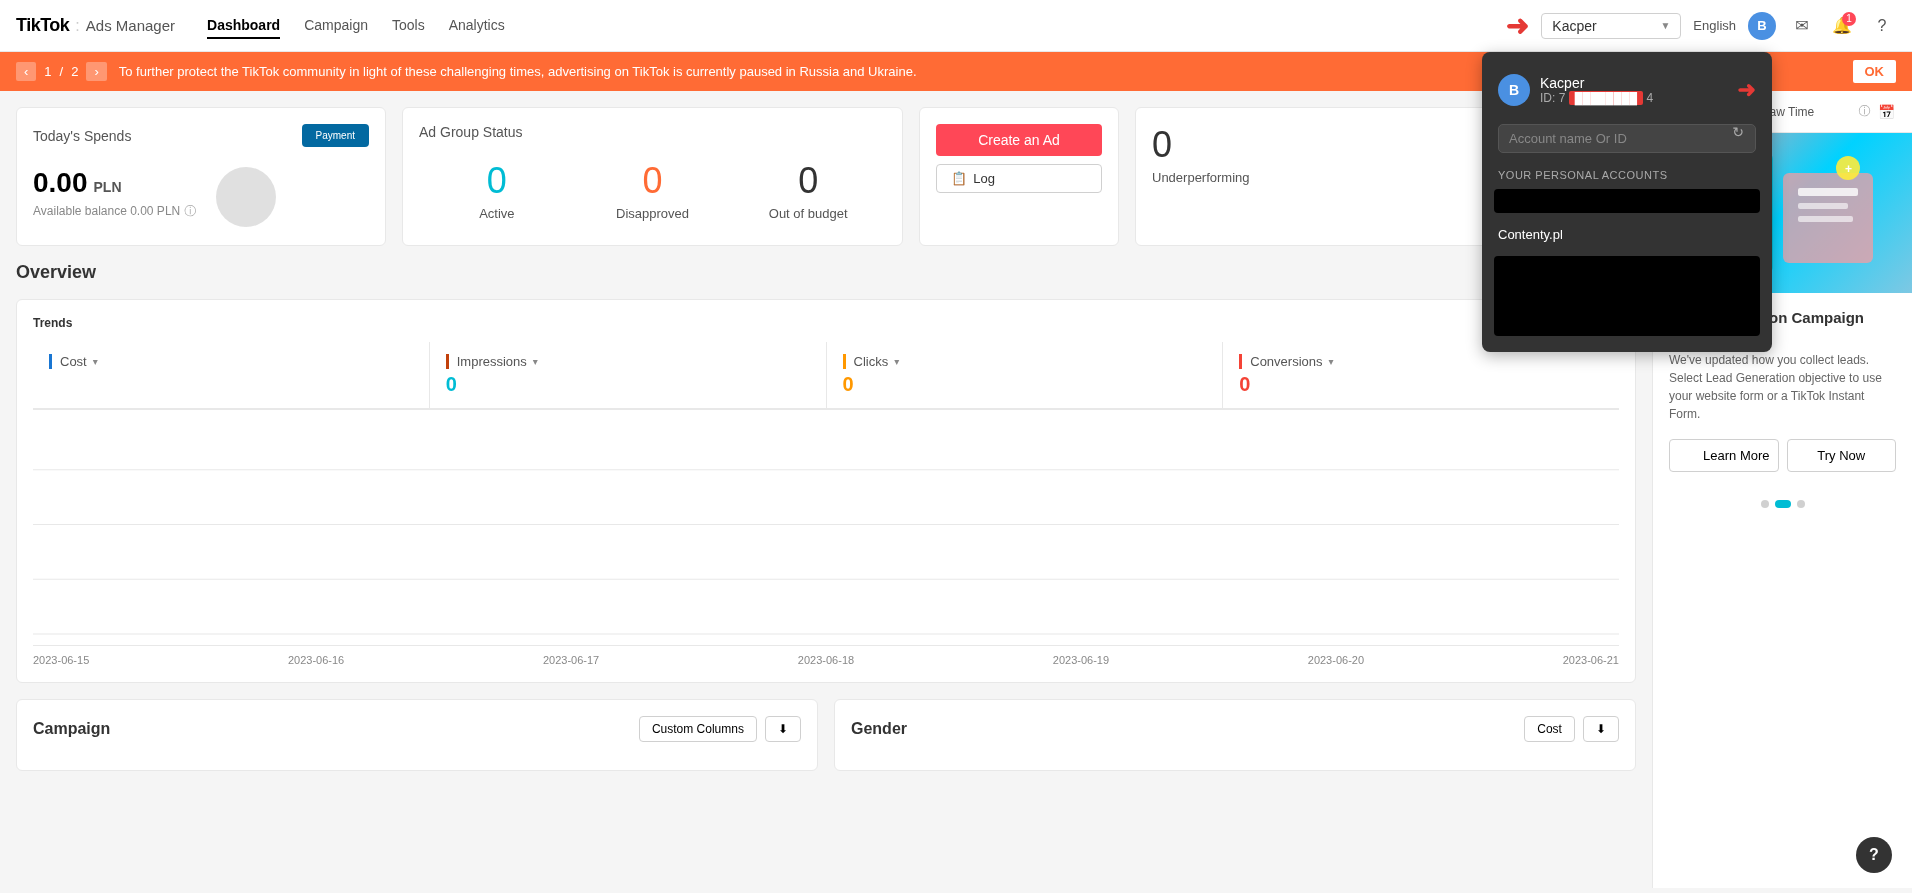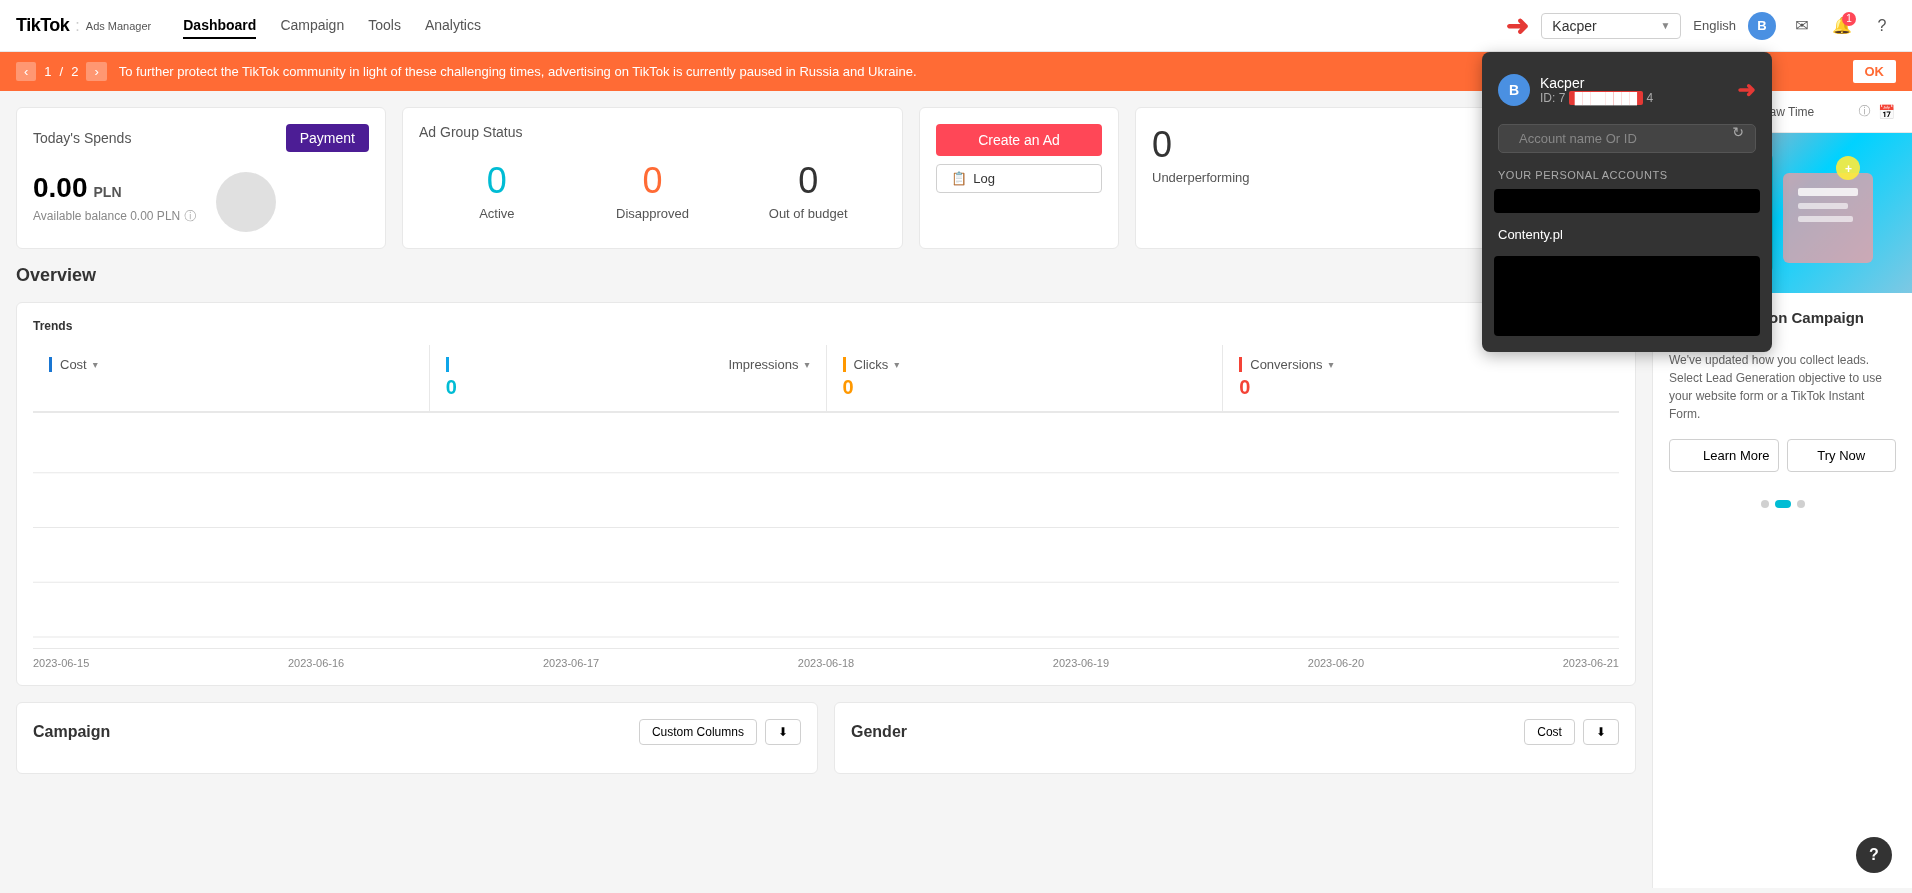--- a/index.html
+++ b/index.html
@@ -5,21 +5,21 @@
     * { box-sizing: border-box; margin: 0; padding: 0; }
     body { font-family: -apple-system, BlinkMacSystemFont, 'Segoe UI', sans-serif; background: #f5f5f5; font-size: 14px; color: #333; overflow-x: hidden; }
 
     
     .topnav {
       display: flex; align-items: center; background: #fff; height: 52px;
       border-bottom: 1px solid #e8e8e8; padding: 0 16px; position: relative; z-index: 100;
     }
     .logo-area { display: flex; align-items: center; gap: 6px; margin-right: 32px; }
     .logo-tiktok { font-weight: 800; font-size: 18px; color: #000; letter-spacing: -0.5px; }
-    .logo-ads { font-size: 11px; color: #555; font-weight: 400; }
+    .logo-ads { font-size: 15px; color: #555; font-weight: 400; }
     .nav-items { display: flex; gap: 24px; flex: 1; }
     .nav-item { font-size: 14px; color: #555; cursor: pointer; padding: 4px 0; }
     .nav-item.active { color: #000; font-weight: 600; border-bottom: 2px solid #000; }
     .nav-right { display: flex; align-items: center; gap: 12px; margin-left: auto; }
     .account-selector {
       display: flex; align-items: center; gap: 6px;
       border: 1px solid #d0d0d0; border-radius: 4px; padding: 4px 10px;
       cursor: pointer; background: #fff; min-width: 140px; position: relative;
     }
     .lang-text { font-size: 13px; color: #555; }
@@ -41,21 +41,21 @@
     .main-layout { display: flex; min-height: calc(100vh - 52px - 44px); }
     .content-area { flex: 1; padding: 16px; overflow: hidden; }
     .right-panel { width: 260px; background: #fff; border-left: 1px solid #e8e8e8; padding: 0; flex-shrink: 0; }
 
     
     .dashboard-top { display: flex; gap: 16px; margin-bottom: 16px; }
     .card { background: #fff; border: 1px solid #e8e8e8; border-radius: 6px; padding: 16px; }
     .spends-card { flex: 0 0 370px; }
     .spends-header { display: flex; justify-content: space-between; align-items: center; margin-bottom: 12px; }
     .spends-title { font-size: 14px; color: #555; }
-    .payment-btn { background: #4c1d95; color: #fff; border: none; padding: 6px 14px; border-radius: 4px; cursor: pointer; font-size: 14px; font-weight: 500; }
+    .payment-btn { background: #0369a1; color: #fff; border: none; padding: 6px 14px; border-radius: 4px; cursor: pointer; font-size: 10px; font-weight: 500; }
     .spends-amount { display: flex; align-items: baseline; gap: 6px; font-size: 28px; font-weight: 700; color: #000; }
     .currency { font-size: 14px; color: #555; }
     .balance { font-size: 12px; color: #888; margin-top: 4px; display: flex; align-items: center; gap: 4px; }
     .donut { width: 60px; height: 60px; border-radius: 50%; background: conic-gradient(#e0e0e0 0deg 360deg); display: flex; align-items: center; justify-content: center; margin-top: 8px; }
     .spends-inner { display: flex; align-items: center; gap: 20px; }
 
     .adgroup-card { flex: 1; }
     .adgroup-title { font-size: 14px; color: #555; margin-bottom: 12px; }
     .adgroup-stats { display: flex; gap: 0; }
     .adgroup-stat { flex: 1; text-align: center; padding: 8px; }
@@ -76,21 +76,21 @@
     
     .overview-title { font-size: 18px; font-weight: 600; margin-bottom: 16px; }
 
     .trends-card { background: #fff; border: 1px solid #e8e8e8; border-radius: 6px; padding: 16px; margin-bottom: 16px; }
     .trends-title { font-size: 12px; font-weight: 600; margin-bottom: 12px; }
     .trends-metrics { display: flex; border-bottom: 2px solid #e8e8e8; margin-bottom: 16px; }
     .metric-tab { flex: 1; padding: 12px 16px; border-right: 1px solid #e8e8e8; }
     .metric-tab:last-child { border-right: none; }
     .metric-tab-header { display: flex; align-items: center; gap: 6px; font-size: 13px; color: #555; }
     .metric-tab-header.blue { border-left: 3px solid #1976d2; padding-left: 8px; }
-    .metric-tab-header.cyan { border-left: 3px solid #0ea5e9; padding-left: 8px; justify-content: flex-end; }
+    .metric-tab-header.cyan { border-left: 3px solid #c2410c; padding-left: 8px; }
     .metric-tab-header.orange { border-left: 3px solid #ff9800; padding-left: 8px; }
     .metric-tab-header.red { border-left: 3px solid #f44336; padding-left: 8px; }
     .metric-value { font-size: 20px; font-weight: 600; margin-top: 4px; }
     .metric-value.blue { color: #1976d2; }
     .metric-value.cyan { color: #00bcd4; }
     .metric-value.orange { color: #ff9800; }
     .metric-value.red { color: #f44336; }
     .dropdown-icon { font-size: 10px; color: #888; }
 
     
@@ -126,21 +126,21 @@
       background: #333; border-radius: 8px; width: 290px; z-index: 200;
       padding: 12px 0; box-shadow: 0 4px 16px rgba(0,0,0,0.3);
     }
     .dp-account-row { display: flex; align-items: center; gap: 10px; padding: 10px 16px; color: #fff; }
     .dp-avatar { width: 32px; height: 32px; border-radius: 50%; background: #4a90e2; display: flex; align-items: center; justify-content: center; color: #fff; font-size: 14px; font-weight: 600; flex-shrink: 0; }
     .dp-account-info { flex: 1; }
     .dp-account-name { font-size: 14px; color: #fff; font-weight: 500; }
     .dp-account-id { font-size: 12px; color: #aaa; }
     .dp-id-redacted { background: #e53935; color: #fff; padding: 1px 6px; border-radius: 2px; font-size: 11px; display: inline-block; }
     .dp-search { padding: 8px 16px; }
-    .dp-search-input { width: 100%; background: #444; border: 1px solid #555; border-radius: 5px; padding: 6px 20px; color: #fff; font-size: 13px; outline: none; }
+    .dp-search-input { width: 100%; background: #444; border: 1px solid #555; border-radius: 5px; padding: 6px 10px; color: #fff; font-size: 13px; outline: none; }
     .dp-search-input::placeholder { color: #888; }
     .dp-section-title { font-size: 11px; color: #aaa; padding: 8px 16px 4px; text-transform: uppercase; letter-spacing: 0.5px; }
     .dp-account-item { padding: 10px 16px; cursor: pointer; }
     .dp-account-item-name { font-size: 13px; color: #fff; }
     .dp-account-block { background: #000; margin: 4px 12px; border-radius: 4px; padding: 12px; }
     .dp-account-block2 { background: #000; margin: 4px 12px; border-radius: 4px; padding: 24px 12px; height: 80px; }
 
     
     .help-btn {
       position: fixed; bottom: 20px; right: 20px;

